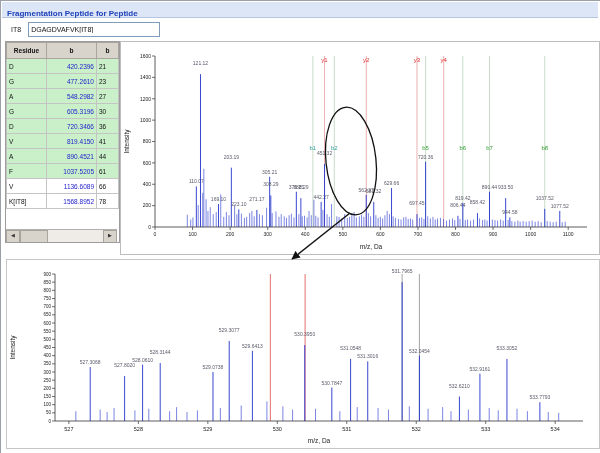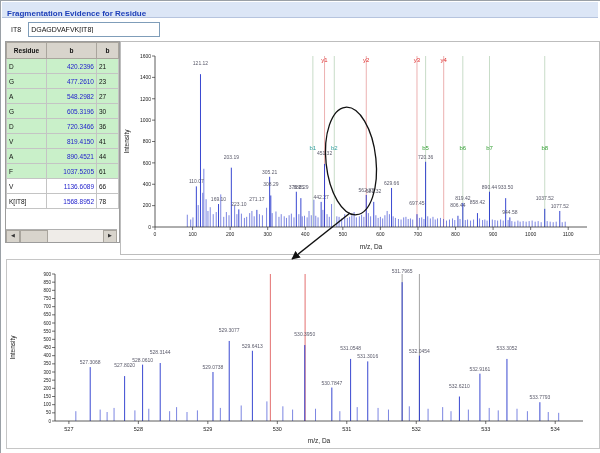--- a/index.html
+++ b/index.html
@@ -25,21 +25,21 @@
   svg{display:block}
   svg text{font-family:"Liberation Sans",sans-serif;}
   .overlay{position:absolute;left:0;top:0;pointer-events:none;}
 </style>
 </head>
 <body>
 
 <div class="app">
 
   <div class="titlebar">
-    <span>Fragmentation Evidence for Residue</span>
+    <span>Fragmentation Peptide for Peptide</span>
   </div>
 
   <div class="peptide-row">
     <span class="tag-box">IT8</span>
     <input class="seq-input" value="DGAGDVAFVK[IT8]" style="">
   </div>
 
   <div class="table-panel">
     <table>
       <colgroup>

